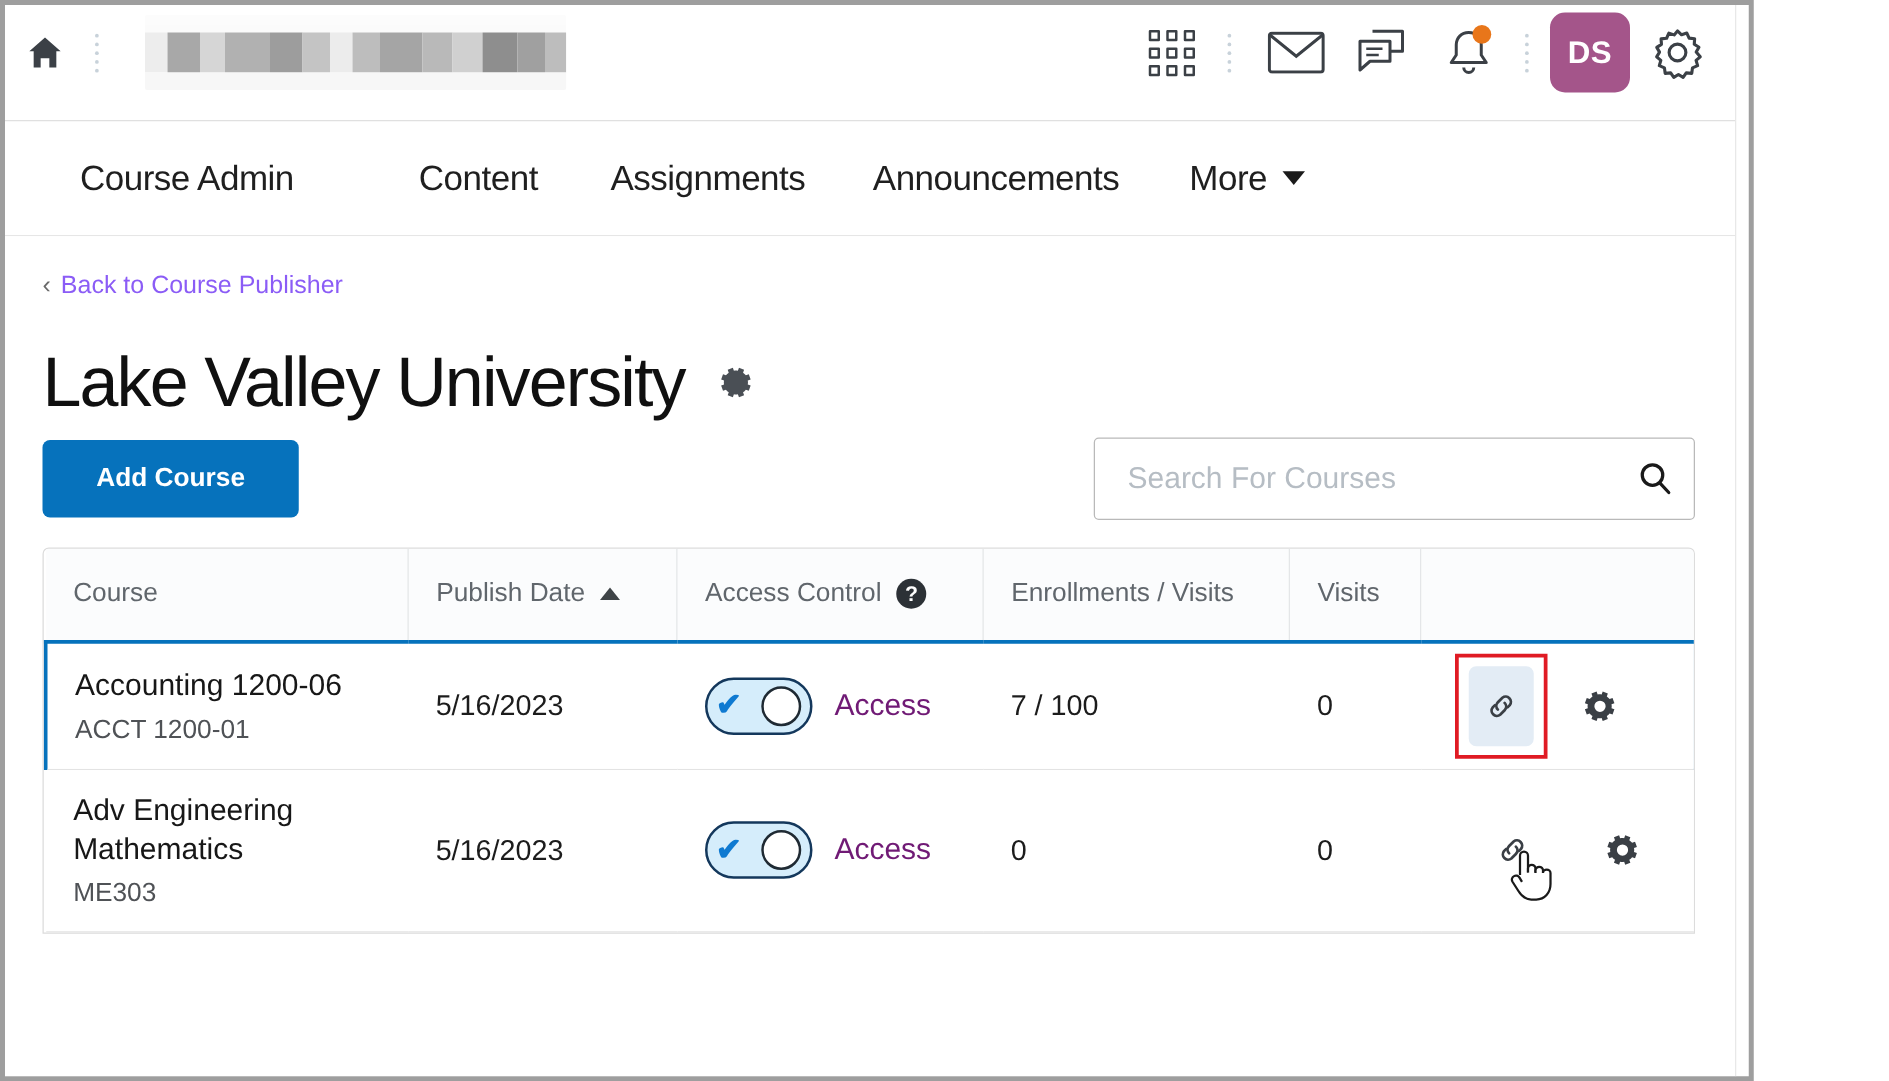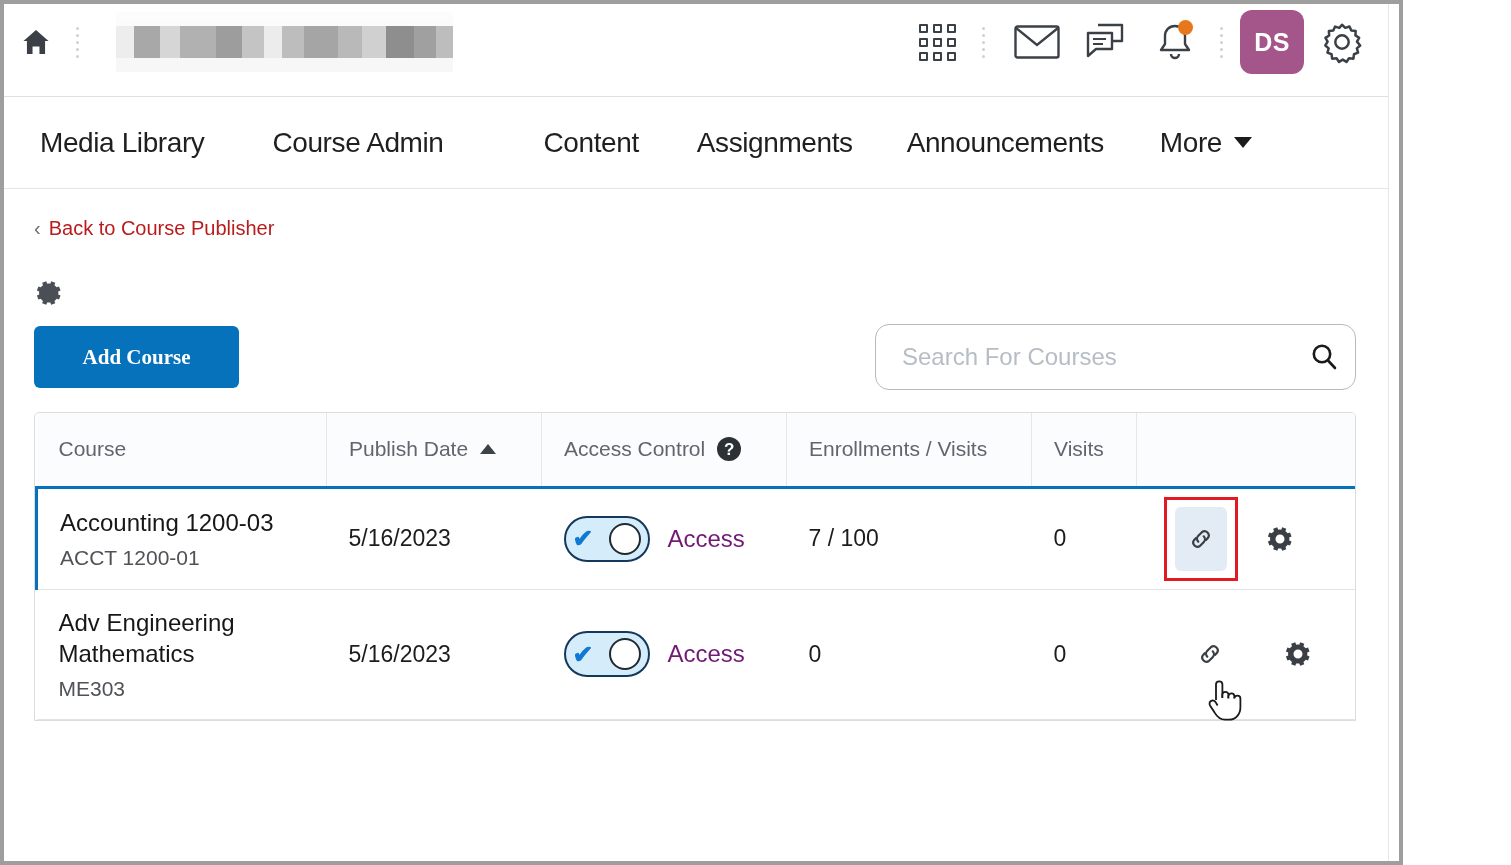--- a/index.html
+++ b/index.html
@@ -152,21 +152,21 @@
     align-items: center;
     gap: 8px;
     padding: 28px 0 0 30px;
     font-size: 19px;
   }
   .breadcrumb .caret {
     color: #6a6a6a;
     font-size: 20px;
   }
   .breadcrumb a {
-    color: #b91c1c;
+    color: #8b5cf6;
     text-decoration: none;
     cursor: pointer;
     font-size: 20px;
   }
   .page-title-row {
     display: flex;
     align-items: center;
     gap: 26px;
     padding: 38px 0 0 30px;
   }
@@ -205,31 +205,31 @@
     background: #0672bc;
     color: #ffffff;
     border: none;
     border-radius: 6px;
     font-size: 21px;
     font-weight: bold;
     padding: 0 26px;
     height: 62px;
     min-width: 205px;
     cursor: pointer;
-    font-family: Liberation Serif, serif;
+    font-family: Liberation Sans, sans-serif;
   }
   .search-wrap {
     position: relative;
     width: 481px;
     height: 66px;
   }
   .search-input {
     width: 100%; height: 100%;
     border: 1px solid #b9b9b9;
-    border-radius: 14px;
+    border-radius: 4px;
     font-size: 24px;
     color: #6d28d9;
     padding: 0 60px 0 26px;
     background: #fff;
     font-family: "Liberation Sans", sans-serif;
     outline: none;
   }
   .search-input::placeholder { color: #b6bdc4; }
   .search-icon-btn {
     position: absolute;
@@ -487,39 +487,39 @@
           <svg width="46" height="46" viewBox="0 0 48 48" fill="none" stroke="currentColor" stroke-width="2.6" stroke-linejoin="round">
             <path d="M24 6l3.4 3.2 4.4-1.4 1.9 4.2 4.6.5-.3 4.6 3.9 2.5-2.3 4L43 27.6l-3.5 3 1.3 4.4-4.3 1.8-.6 4.6-4.6-.4-2.6 3.8-3.9-2.4-3.9 2.4-2.6-3.8-4.6.4-.6-4.6-4.3-1.8 1.3-4.4-3.5-3 2.4-3.9-2.3-4 3.9-2.5-.3-4.6 4.6-.5 1.9-4.2 4.4 1.4z"></path>
             <circle cx="24" cy="24" r="7"></circle>
           </svg>
         </div>
 
       </div>
     </div>
 
     <div class="navbar">
-      <div class="navitem">Media Library</div>
       <div class="navitem" style="margin-left:24px">Course Admin</div>
       <div class="navitem" style="margin-left:56px">Content</div>
       <div class="navitem" style="margin-left:14px">Assignments</div>
       <div class="navitem" style="margin-left:10px">Announcements</div>
       <div class="navitem more" style="margin-left:12px">
         <span>More</span>
         <span class="chev"></span>
       </div>
     </div>
 
     <div class="content">
 
       <div class="breadcrumb">
         <span class="caret">‹</span>
         <a>Back to Course Publisher</a>
       </div>
 
       <div class="page-title-row">
+        <h1 class="page-title">Lake Valley University</h1>
         <span class="title-gear">
           <svg width="30" height="30" viewBox="0 0 32 32" fill="currentColor">
             <path d="M16 10.5a5.5 5.5 0 100 11 5.5 5.5 0 000-11zm0 8.3a2.8 2.8 0 110-5.6 2.8 2.8 0 010 5.6z"></path>
             <path d="M28.3 18.6l-2.5-.9c.1-.6.2-1.1.2-1.7s-.1-1.1-.2-1.7l2.5-.9-1.6-4.4-2.5.9c-.7-.9-1.5-1.7-2.4-2.3l.9-2.5-4.4-1.6-.9 2.5c-.6-.1-1.1-.2-1.7-.2s-1.1.1-1.7.2l-.9-2.5-4.4 1.6.9 2.5c-.9.6-1.7 1.4-2.4 2.3l-2.5-.9-1.6 4.4 2.5.9c-.1.6-.2 1.1-.2 1.7s.1 1.1.2 1.7l-2.5.9 1.6 4.4 2.5-.9c.7.9 1.5 1.7 2.4 2.3l-.9 2.5 4.4 1.6.9-2.5c.6.1 1.1.2 1.7.2s1.1-.1 1.7-.2l.9 2.5 4.4-1.6-.9-2.5c.9-.6 1.7-1.4 2.4-2.3l2.5.9z"></path>
           </svg>
         </span>
       </div>
 
 
       <div class="actions-row">
@@ -579,21 +579,21 @@
                 <div class="th-inner">
                   <span></span>
                 </div>
               </th>
             </tr>
           </thead>
           <tbody>
 
             <tr class="row-selected" style="height:102px">
               <td>
-                <div class="course-name">Accounting 1200-03</div>
+                <div class="course-name">Accounting 1200-06</div>
                 <div class="course-code">ACCT 1200-01</div>
               </td>
               <td>5/16/2023</td>
               <td>
                 <div class="toggle-cell">
                   <div class="toggle">
                     <span class="check">✔</span>
                     <span class="knob"></span>
                   </div>
                   <span class="toggle-label">Access</span>

